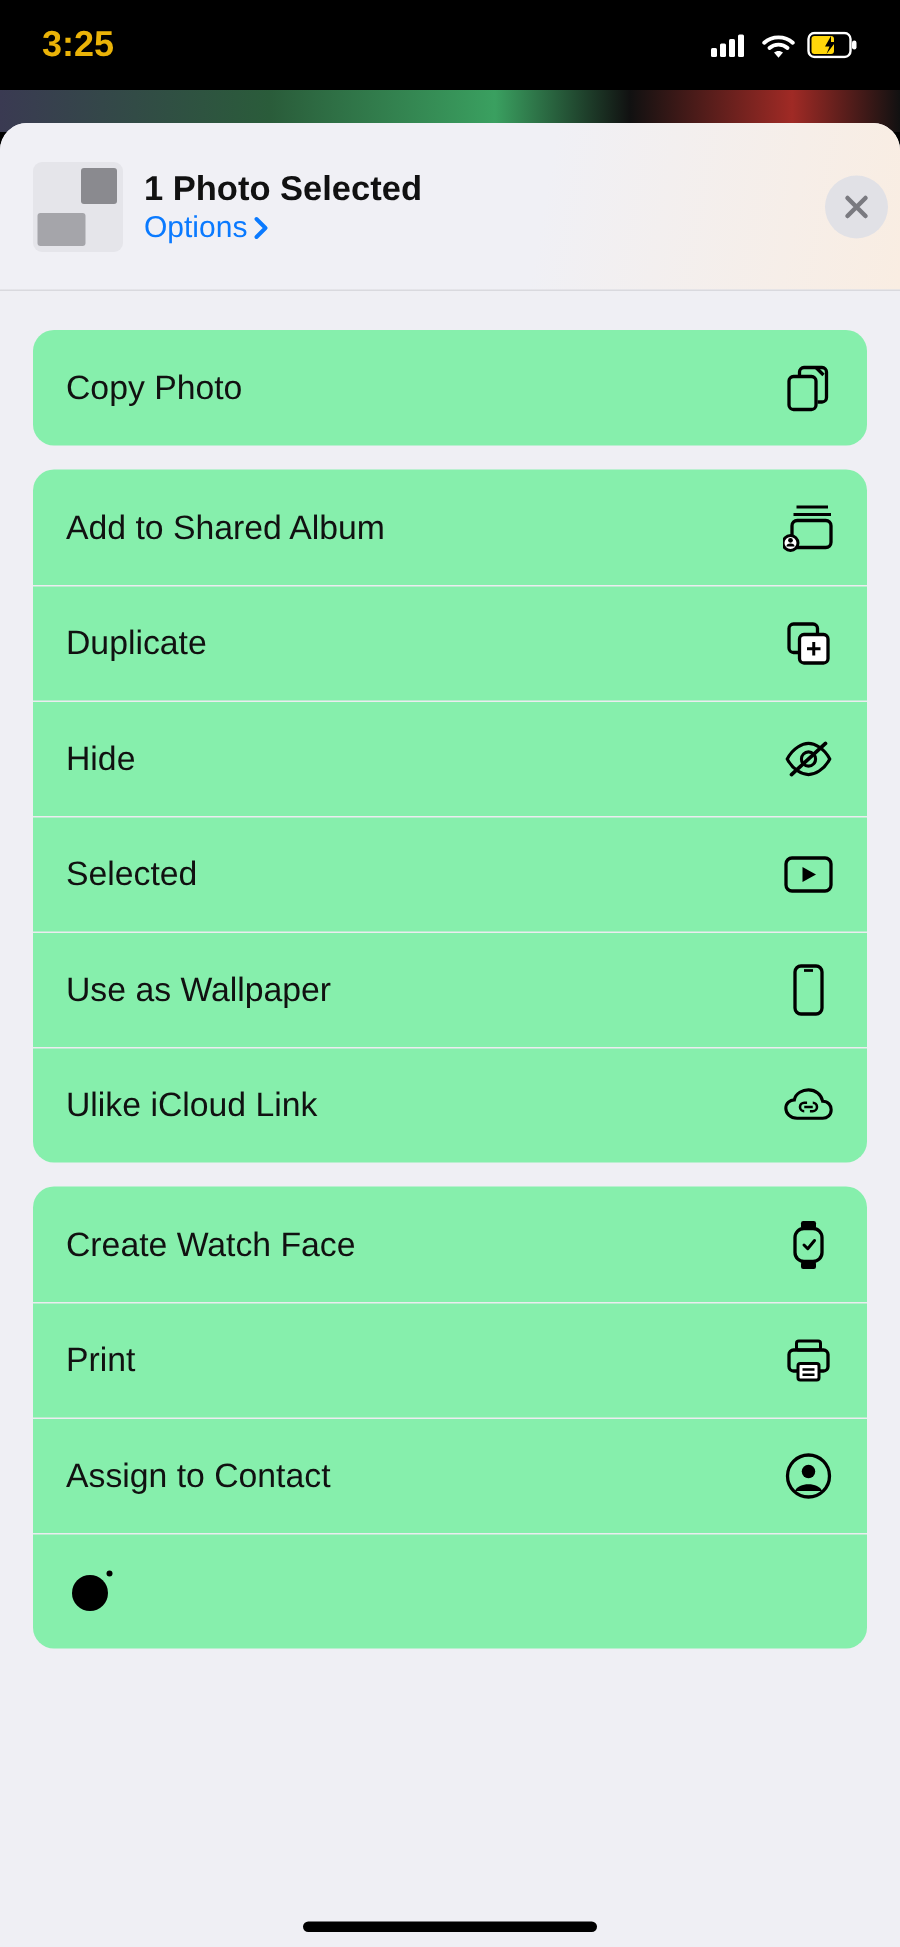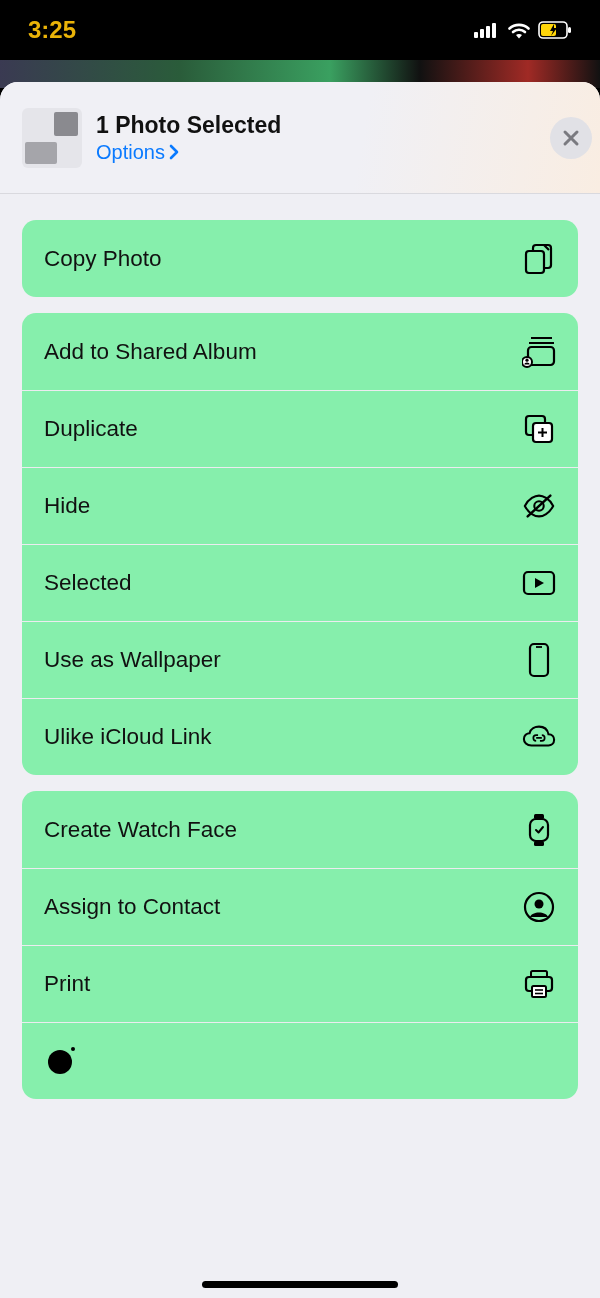--- a/index.html
+++ b/index.html
@@ -161,42 +161,42 @@
         <span class="row-icon">
           <svg width="24" height="34" viewBox="0 0 24 34">
               <rect x="7" y="1" width="10" height="5" rx="1.5" fill="#000"></rect>
               <rect x="7" y="28" width="10" height="5" rx="1.5" fill="#000"></rect>
               <rect x="3" y="6" width="18" height="22" rx="6" fill="none" stroke="#000" stroke-width="2.2"></rect>
               <path d="M9 17 l2.5 2.5 L16 14" fill="none" stroke="#000" stroke-width="2" stroke-linecap="round" stroke-linejoin="round"></path>
             </svg>
         </span>
       </div>
       <div class="row">
-        <span class="row-label">Assign to Contact</span>
-        <span class="row-icon">
-          <svg width="32" height="32" viewBox="0 0 32 32">
-              <circle cx="16" cy="16" r="14" fill="none" stroke="#000" stroke-width="2.2"></circle>
-              <circle cx="16" cy="13" r="4.5" fill="#000"></circle>
-              <path d="M7 26 C9 20 23 20 25 26" fill="#000"></path>
-            </svg>
-        </span>
-      </div>
-      <div class="row">
         <span class="row-label">Print</span>
         <span class="row-icon">
           <svg width="32" height="30" viewBox="0 0 32 30">
               <rect x="8" y="2" width="16" height="6" rx="1.5" fill="none" stroke="#000" stroke-width="2"></rect>
               <rect x="3" y="8" width="26" height="14" rx="3" fill="none" stroke="#000" stroke-width="2.2"></rect>
               <rect x="9" y="17" width="14" height="11" rx="1.5" fill="#fff" stroke="#000" stroke-width="2"></rect>
               <line x1="12" y1="21" x2="20" y2="21" stroke="#000" stroke-width="1.6"></line>
               <line x1="12" y1="24.5" x2="20" y2="24.5" stroke="#000" stroke-width="1.6"></line>
             </svg>
         </span>
       </div>
       <div class="row">
+        <span class="row-label">Assign to Contact</span>
+        <span class="row-icon">
+          <svg width="32" height="32" viewBox="0 0 32 32">
+              <circle cx="16" cy="16" r="14" fill="none" stroke="#000" stroke-width="2.2"></circle>
+              <circle cx="16" cy="13" r="4.5" fill="#000"></circle>
+              <path d="M7 26 C9 20 23 20 25 26" fill="#000"></path>
+            </svg>
+        </span>
+      </div>
+      <div class="row">
         <span class="row-icon">
           <svg width="30" height="30" viewBox="0 0 30 30">
               <circle cx="14" cy="16" r="12" fill="#000"></circle>
               <circle cx="27" cy="3" r="2" fill="#000"></circle>
             </svg>
         </span>
       </div>
     </div>
 
   </div>

